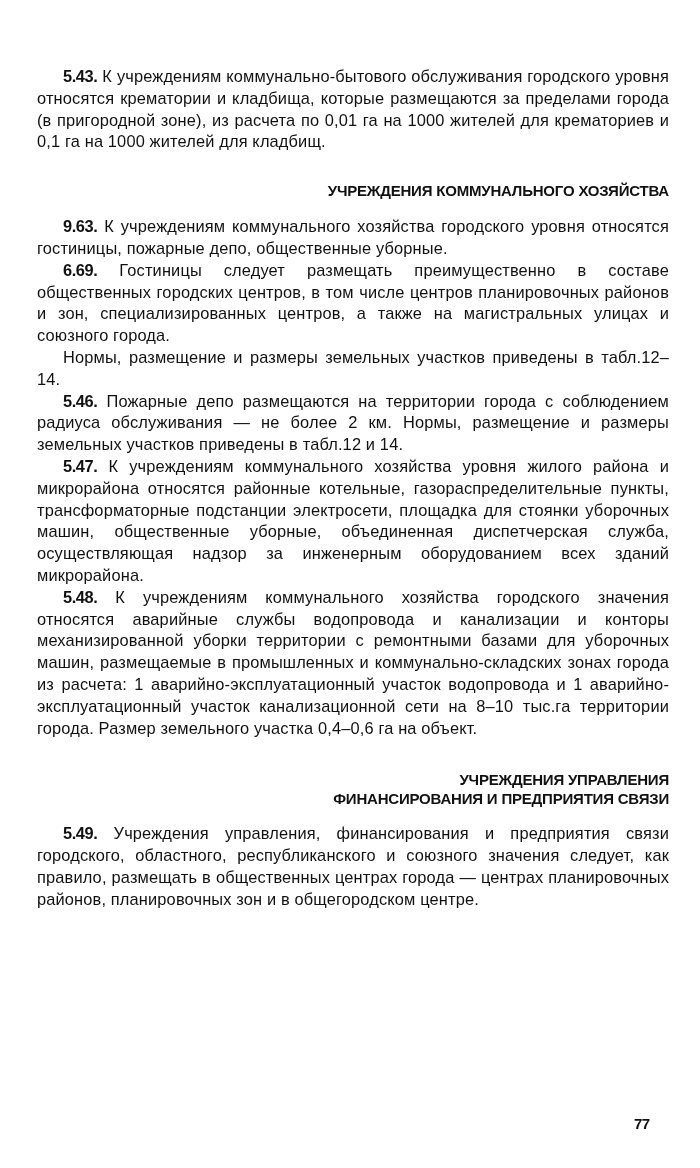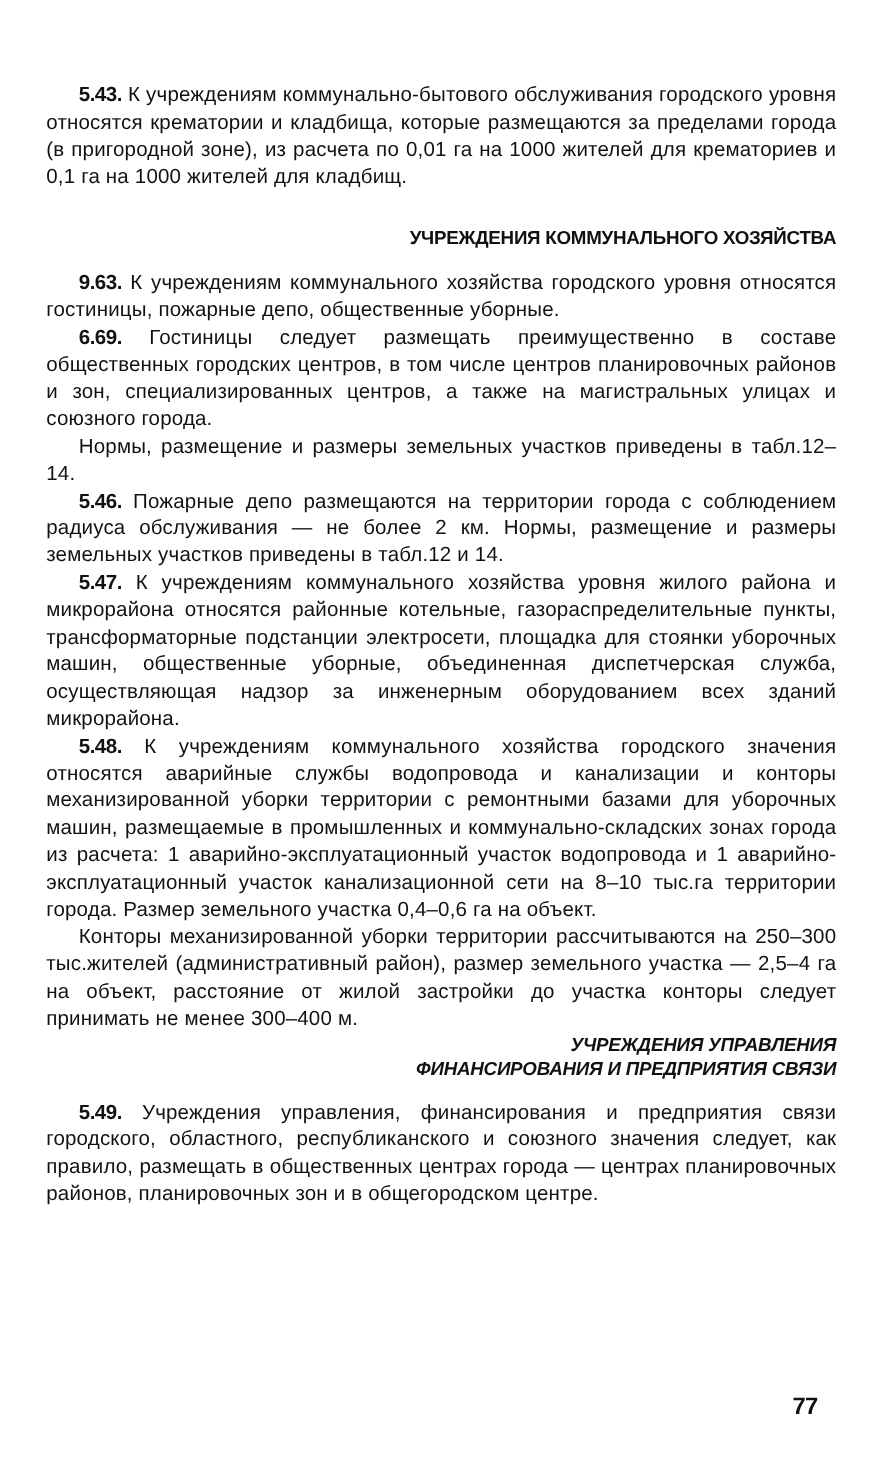--- a/index.html
+++ b/index.html
@@ -37,27 +37,27 @@
   }
   .heading {
     margin: 0;
     text-align: right;
     font-weight: bold;
     font-size: 15px;
     line-height: 19px;
     letter-spacing: -0.2px;
   }
   .h1 { margin-top: 28px; margin-bottom: 16px; }
-  .h2 { margin-bottom: 15px; font-style: italic; }
+  .h2 { margin-top: 31px; margin-bottom: 15px; }
   .page-number {
     position: absolute;
     left: 634px;
     top: 1115px;
     font-weight: bold;
-    font-size: 19px;
+    font-size: 15px;
     letter-spacing: -0.5px;
   }
 </style>
 </head>
 <body>
 
 <div class="page">
 
   <p class="para"><span class="num">5.43.</span><span> К учреждениям коммунально-бытового обслуживания городского уровня относятся крематории и кладбища, которые размещаются за пределами города (в пригородной зоне), из расчета по 0,01 га на 1000 жителей для крематориев и 0,1 га на 1000 жителей для кладбищ.</span></p>
 
@@ -69,21 +69,20 @@
 
   <p class="para">Нормы, размещение и размеры земельных участков приведены в табл.12–14.</p>
 
   <p class="para"><span class="num">5.46.</span><span> Пожарные депо размещаются на территории города с соблюдением радиуса обслуживания — не более 2 км. Нормы, размещение и размеры земельных участков приведены в табл.12 и 14.</span></p>
 
   <p class="para"><span class="num">5.47.</span><span> К учреждениям коммунального хозяйства уровня жилого района и микрорайона относятся районные котельные, газораспределительные пункты, трансформаторные подстанции электросети, площадка для стоянки уборочных машин, общественные уборные, объединенная диспетчерская служба, осуществляющая надзор за инженерным оборудованием всех зданий микрорайона.</span></p>
 
 
   <p class="para"><span class="num">5.48.</span><span> К учреждениям коммунального хозяйства городского значения относятся аварийные службы водопровода и канализации и конторы механизированной уборки территории с ремонтными базами для уборочных машин, размещаемые в промышленных и коммунально-складских зонах города из расчета: 1 аварийно-эксплуатационный участок водопровода и 1 аварийно-эксплуатационный участок канализационной сети на 8–10 тыс.га территории города. Размер земельного участка 0,4–0,6 га на объект.</span></p>
 
-  <p class="para">Конторы механизированной уборки территории рассчитываются на 250–300 тыс.жителей (административный район), размер земельного участка — 2,5–4 га на объект, расстояние от жилой застройки до участка конторы следует принимать не менее 300–400 м.</p>
 
   <div class="heading h2">
     <div>УЧРЕЖДЕНИЯ УПРАВЛЕНИЯ</div>
     <div>ФИНАНСИРОВАНИЯ И ПРЕДПРИЯТИЯ СВЯЗИ</div>
   </div>
 
   <p class="para"><span class="num">5.49.</span><span> Учреждения управления, финансирования и предприятия связи городского, областного, республиканского и союзного значения следует, как правило, размещать в общественных центрах города — центрах планировочных районов, планировочных зон и в общегородском центре.</span></p>
 
 </div>
 

